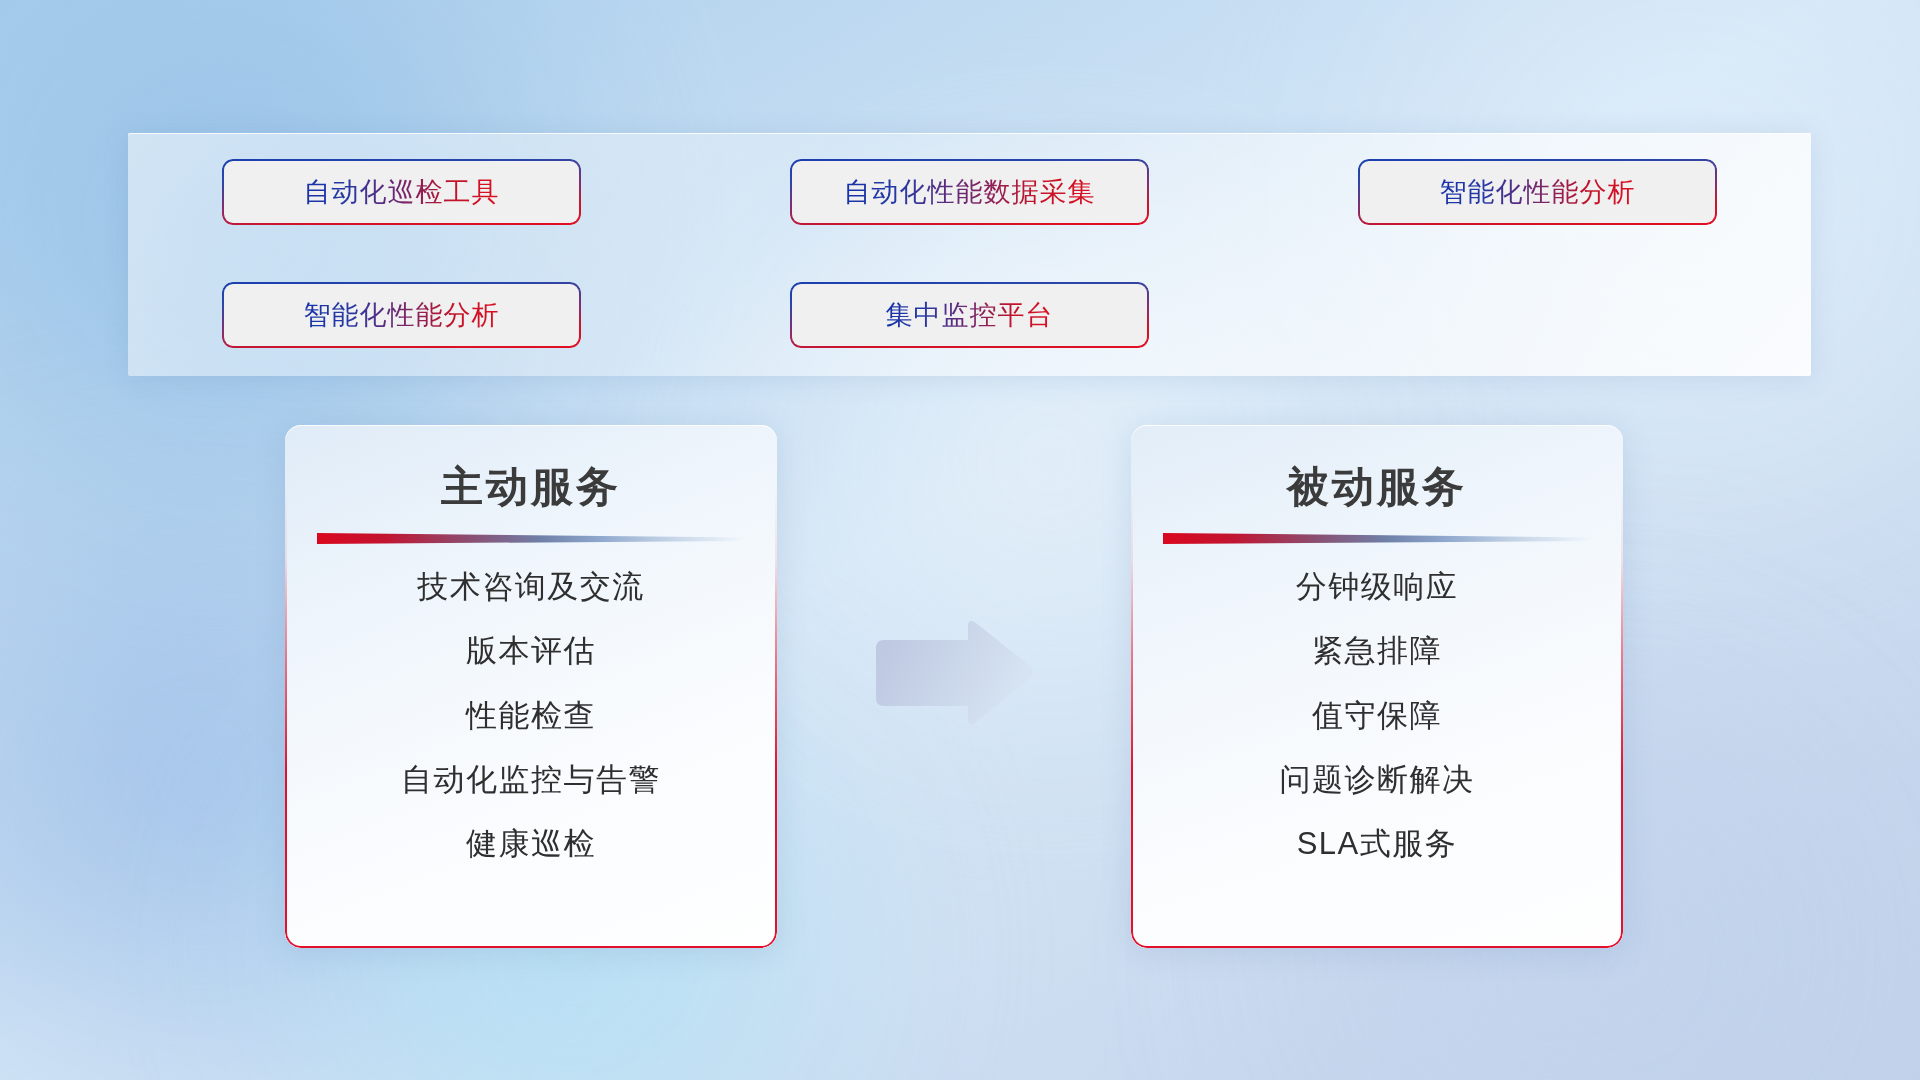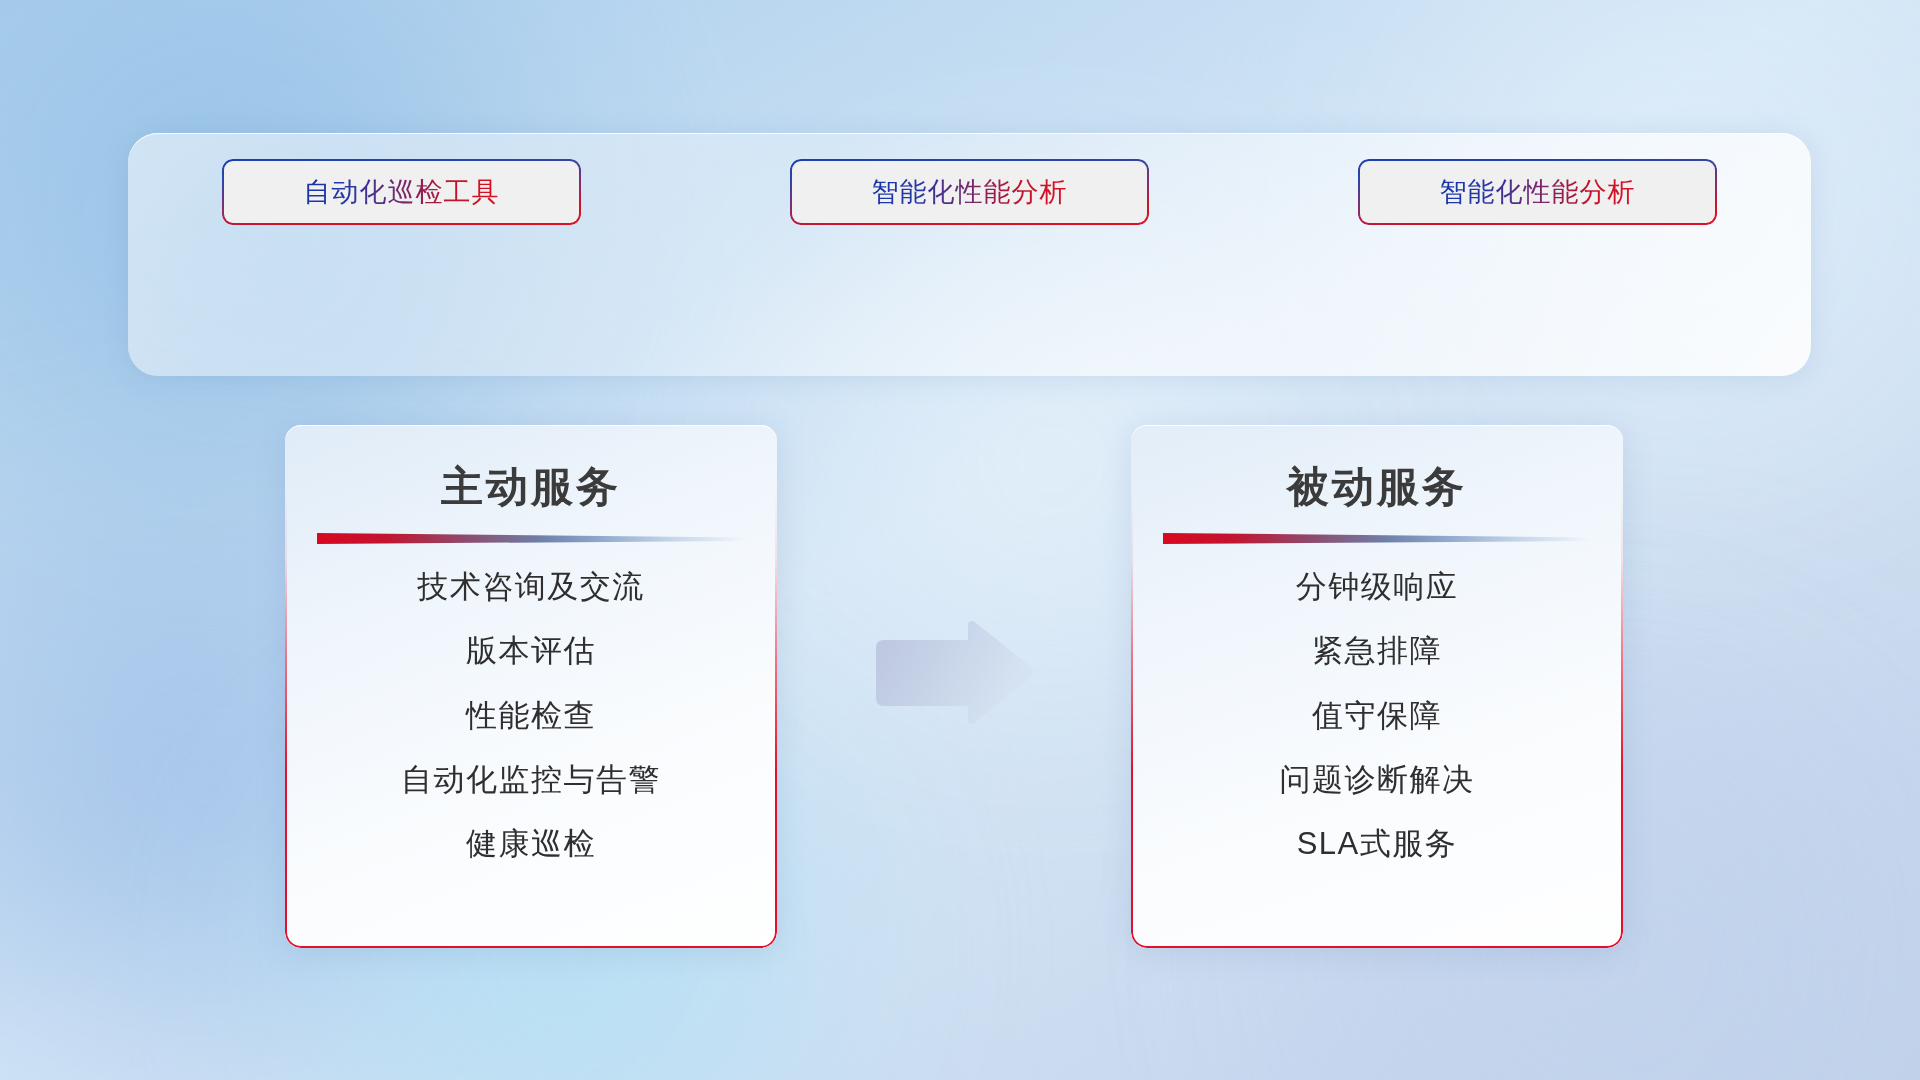--- a/index.html
+++ b/index.html
@@ -29,21 +29,21 @@
   #bg .b5{ right:-150px; bottom:-230px; width:900px; height:700px;
            background:radial-gradient(circle,#bcd0ea 0%,rgba(188,208,234,0) 72%); opacity:.85;}
   #bg .b6{ left:640px; top:180px; width:820px; height:560px;
            background:radial-gradient(circle,#e9f3fb 0%,rgba(233,243,251,0) 70%); opacity:.8;}
   #bg .b7{ left:1180px; bottom:-120px; width:760px; height:520px;
            background:radial-gradient(circle,#c7d6ee 0%,rgba(199,214,238,0) 72%); opacity:.7;}
 
   
   #top-panel{
     position:absolute; left:128px; top:133px; width:1683px; height:243px;
-    border-radius:30px;
+    border-radius:2px;
     background:linear-gradient(135deg,rgba(255,255,255,.52) 0%,rgba(255,255,255,.30) 38%,rgba(255,255,255,.62) 72%,rgba(255,255,255,.88) 100%);
     box-shadow:0 2px 26px rgba(90,130,180,.16), inset 0 1px 0 rgba(255,255,255,.85);
     z-index:2;
   }
   #pill-grid{
     position:absolute; inset:0;
     display:grid;
     grid-template-columns:repeat(3,355px);
     grid-template-rows:repeat(2,62px);
     justify-content:space-between;
@@ -135,30 +135,36 @@
   <div class="blob b7"></div>
 </div>
 
 <div id="top-panel">
   <div id="pill-grid">
 
     <div class="pill">
       <span class="pill-label">自动化巡检工具</span>
     </div>
 
+    <div class="pill">
+      <span class="pill-label">自动化性能数据采集</span>
+    </div>
 
     <div class="pill">
       <span class="pill-label">智能化性能分析</span>
     </div>
 
     <div class="pill">
       <span class="pill-label">智能化性能分析</span>
     </div>
 
 
+    <div class="pill">
+      <span class="pill-label">集中监控平台</span>
+    </div>
 
   </div>
 </div>
 
 <div class="card" id="card-left">
   <div class="card-title">主动服务</div>
   <div class="card-divider"></div>
   <div class="card-list">
     <div class="card-list-item">技术咨询及交流</div>
     <div class="card-list-item">版本评估</div>

